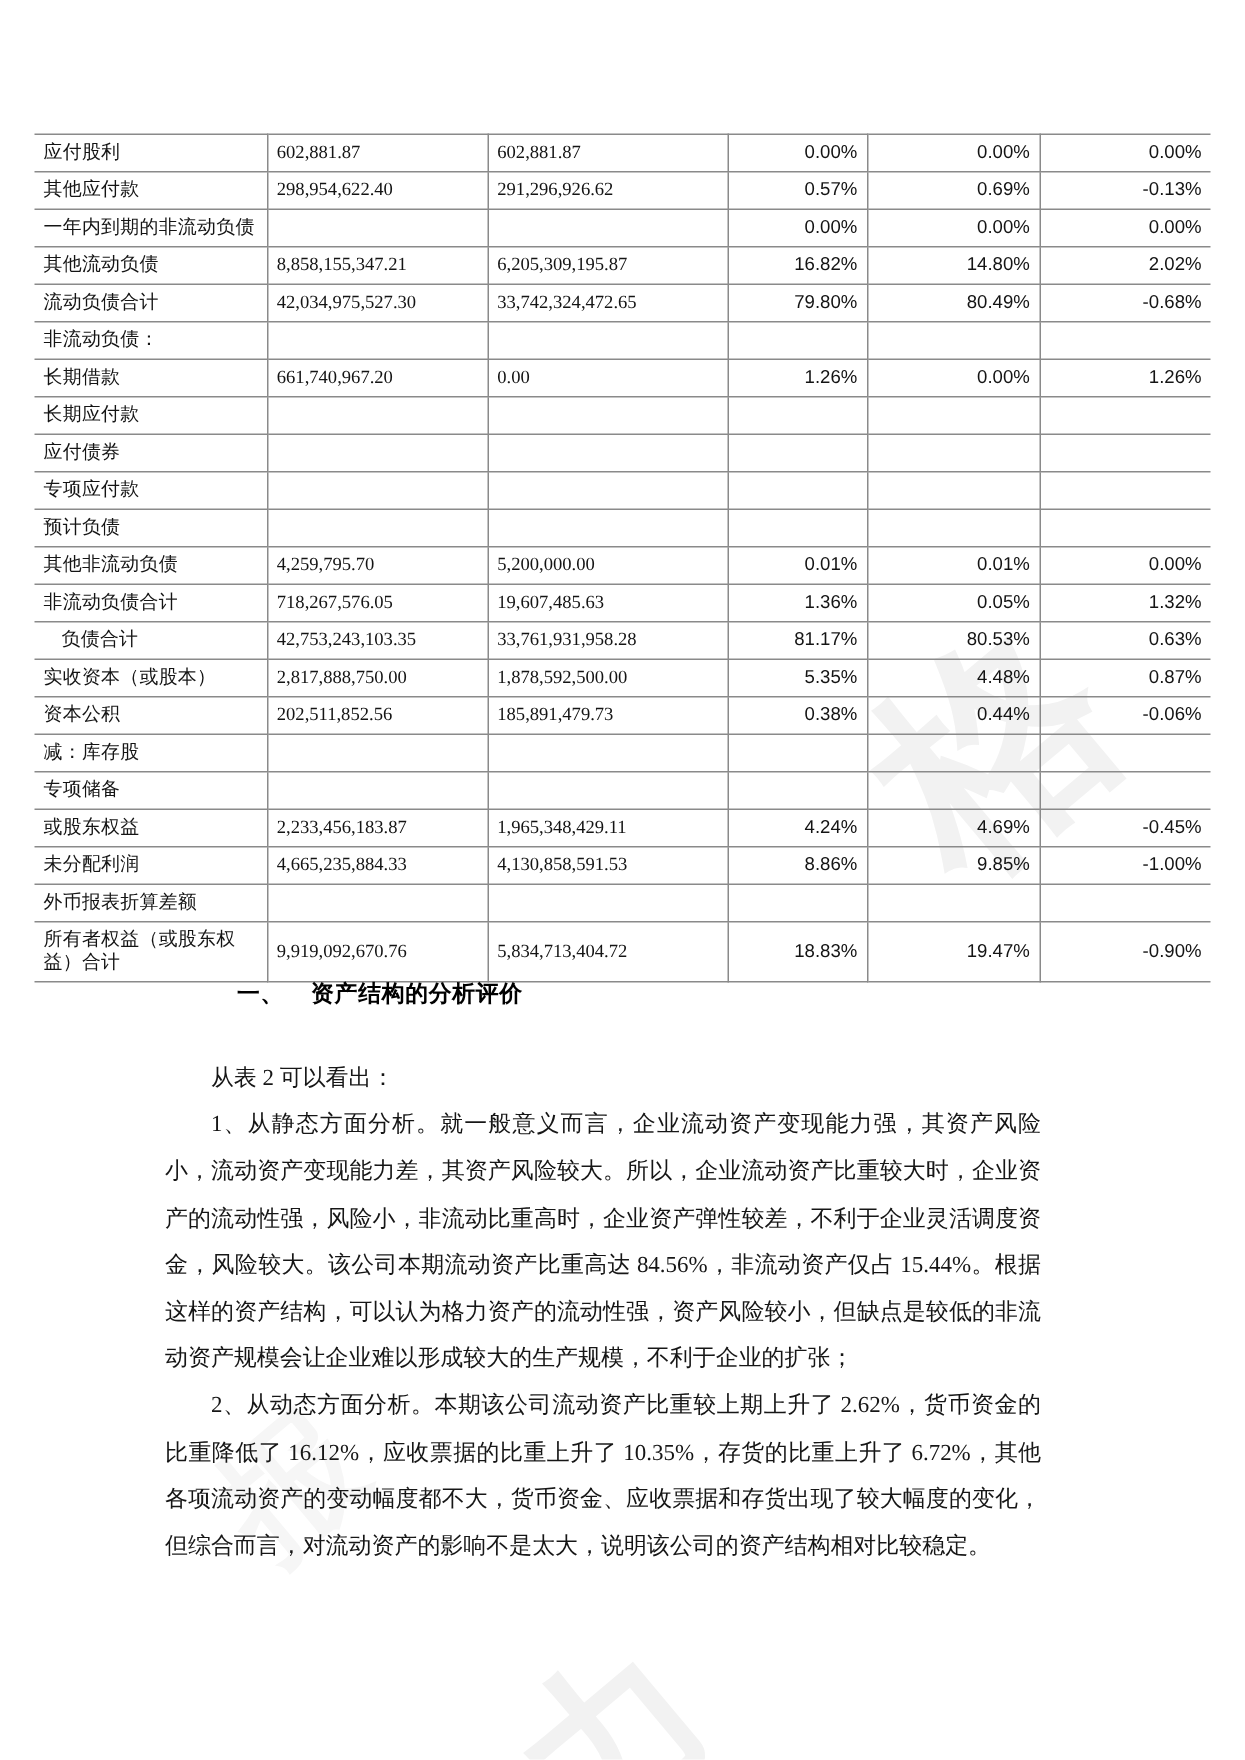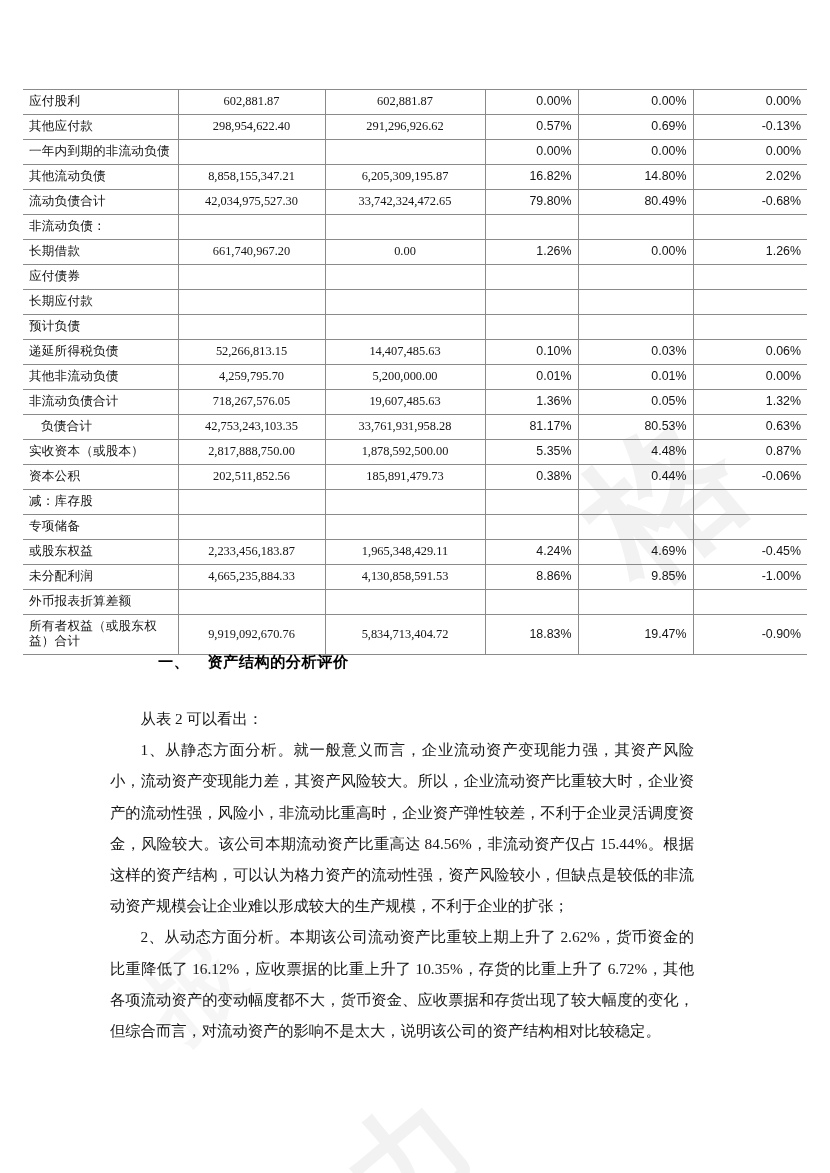--- a/index.html
+++ b/index.html
@@ -89,21 +89,21 @@
   table.fin td.edge-l { border-left: none; }
   table.fin td.edge-r { border-right: none; }
 
   table.fin td.label {
     text-align: left;
     font-size: 12.6px;
     letter-spacing: 0.2px;
   }
   table.fin td.label.indent { padding-left: 18px; }
   table.fin td.num {
-    text-align: center;
+    text-align: left;
     font-size: 12.4px;
     font-family: "Liberation Serif", "DejaVu Serif", serif;
   }
   table.fin td.pct {
     text-align: right;
     font-size: 12.4px;
     font-family: "Liberation Sans", sans-serif;
   }
   table.fin tr.tall td { height: 30px; }
 
@@ -209,50 +209,50 @@
           </tr>
           <tr>
             <td class="label edge-l">长期借款</td>
             <td class="num">661,740,967.20</td>
             <td class="num">0.00</td>
             <td class="pct">1.26%</td>
             <td class="pct">0.00%</td>
             <td class="pct edge-r">1.26%</td>
           </tr>
           <tr>
+            <td class="label edge-l">长期应付款</td>
+            <td class="num"></td>
+            <td class="num"></td>
+            <td class="pct"></td>
+            <td class="pct"></td>
+            <td class="pct edge-r"></td>
+          </tr>
+          <tr>
             <td class="label edge-l">应付债券</td>
             <td class="num"></td>
             <td class="num"></td>
             <td class="pct"></td>
             <td class="pct"></td>
             <td class="pct edge-r"></td>
           </tr>
           <tr>
-            <td class="label edge-l">长期应付款</td>
+            <td class="label edge-l">专项应付款</td>
             <td class="num"></td>
             <td class="num"></td>
             <td class="pct"></td>
             <td class="pct"></td>
             <td class="pct edge-r"></td>
           </tr>
           <tr>
             <td class="label edge-l">预计负债</td>
             <td class="num"></td>
             <td class="num"></td>
             <td class="pct"></td>
             <td class="pct"></td>
             <td class="pct edge-r"></td>
-          </tr>
-          <tr>
-            <td class="label edge-l">递延所得税负债</td>
-            <td class="num">52,266,813.15</td>
-            <td class="num">14,407,485.63</td>
-            <td class="pct">0.10%</td>
-            <td class="pct">0.03%</td>
-            <td class="pct edge-r">0.06%</td>
           </tr>
           <tr>
             <td class="label edge-l">其他非流动负债</td>
             <td class="num">4,259,795.70</td>
             <td class="num">5,200,000.00</td>
             <td class="pct">0.01%</td>
             <td class="pct">0.01%</td>
             <td class="pct edge-r">0.00%</td>
           </tr>
           <tr>

